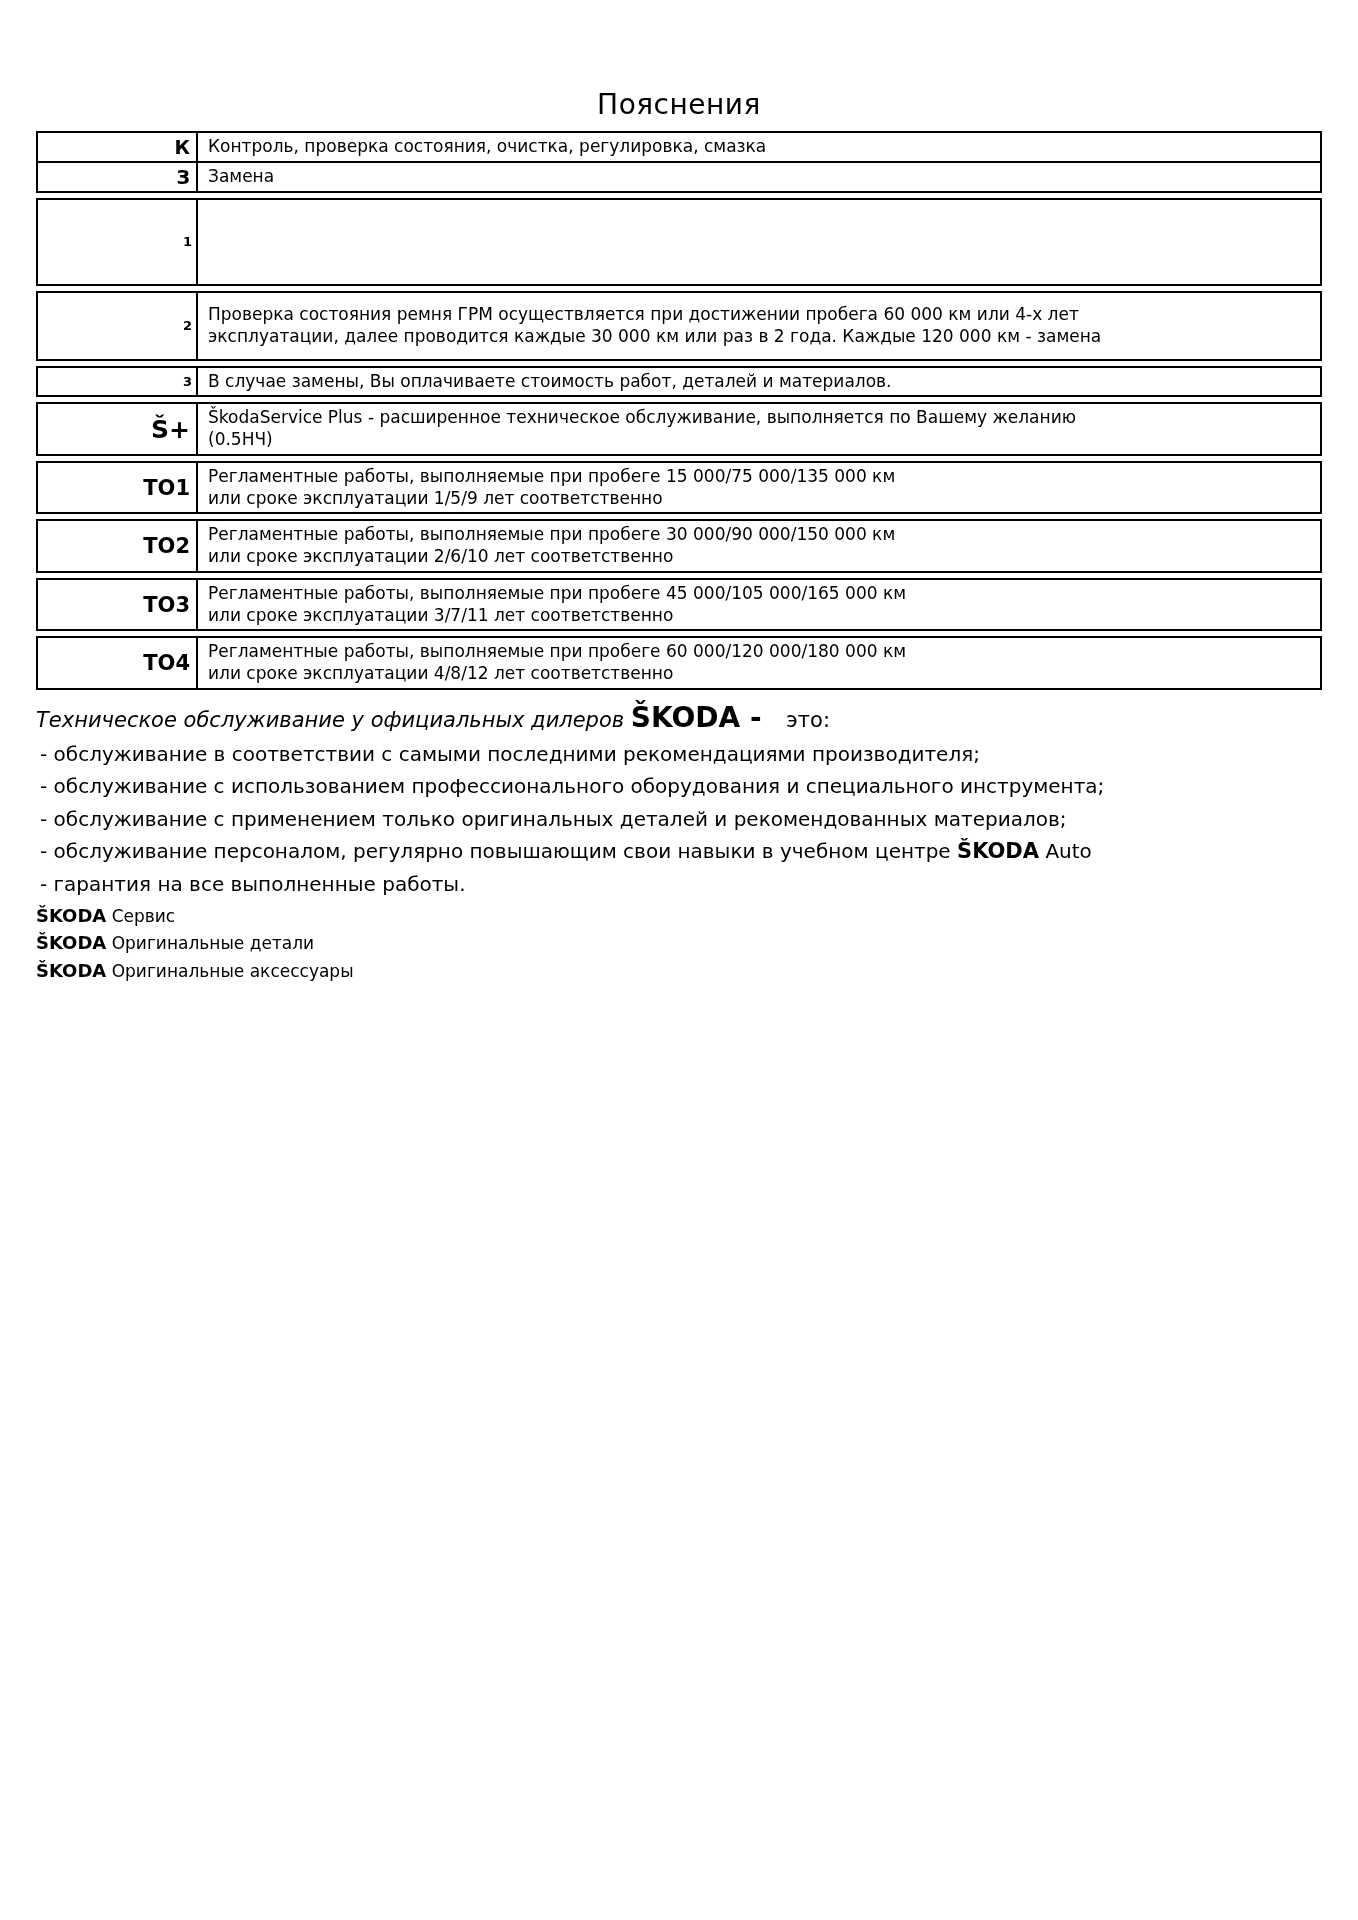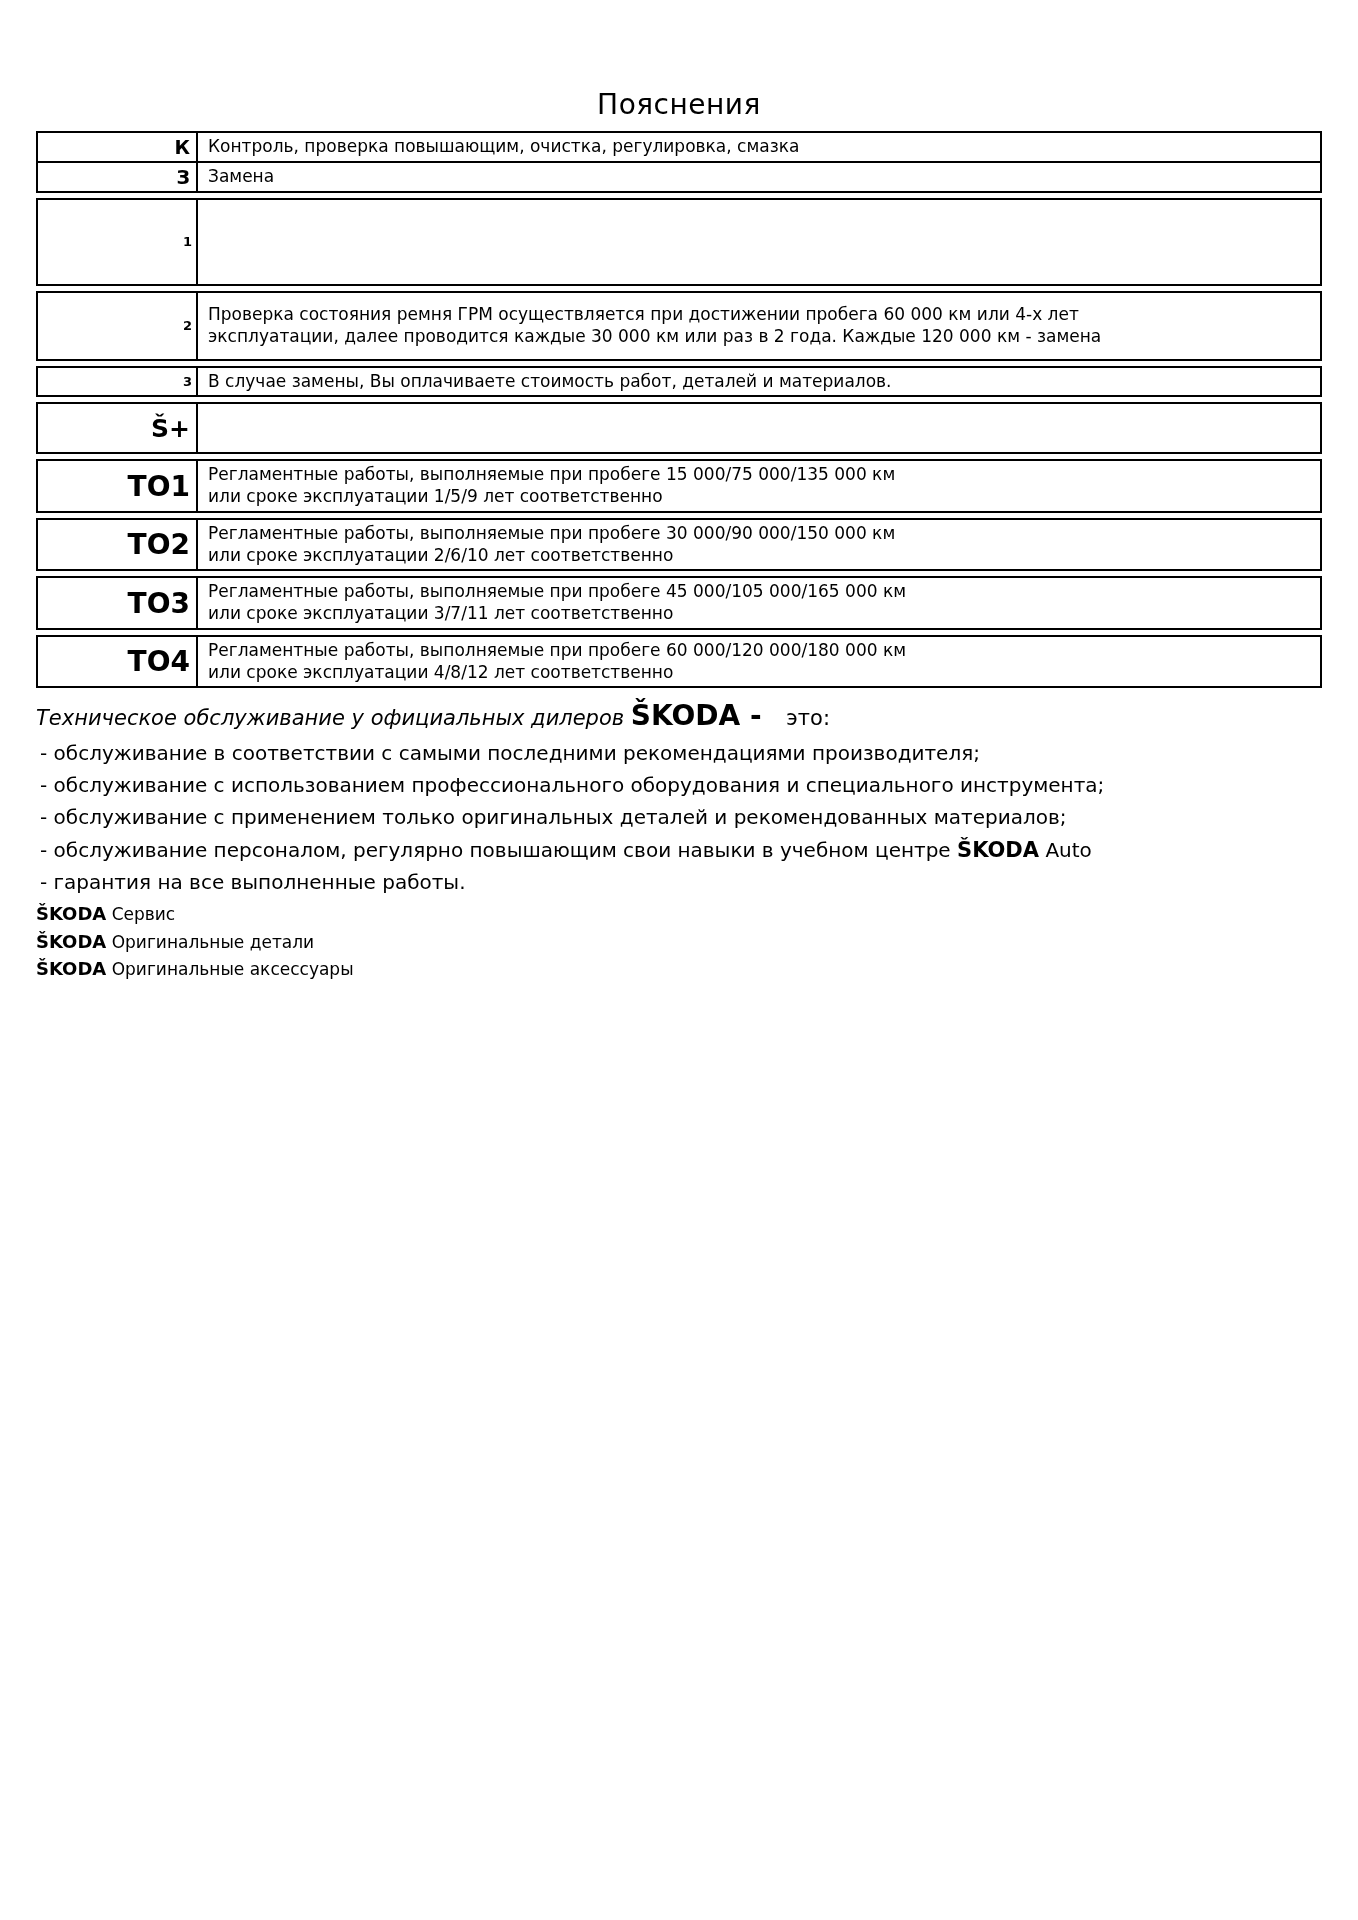--- a/index.html
+++ b/index.html
@@ -35,21 +35,21 @@
     display: flex;
     align-items: center;
     justify-content: flex-end;
     text-align: right;
     font-weight: 700;
     padding: 2px 6px 2px 4px;
   }
   .lbl-med   { font-size: 19px; }
   .lbl-num   { font-size: 13px; padding-right: 4px; }
   .lbl-splus { font-size: 25px; }
-  .lbl-to    { font-size: 28px; padding-left: 48px; }
+  .lbl-to    { font-size: 21px; padding-left: 48px; }
   .txt {
     flex: 1 1 auto;
     display: flex;
     align-items: center;
     padding: 3px 10px;
   }
   .txt-inner {
     white-space: pre-line;
     font-size: 17px;
     line-height: 1.28;
@@ -84,21 +84,21 @@
 
 <div class="page">
 
   <h1 class="title">Пояснения</h1>
 
   <div class="xtable">
 
     <div class="trow r-k">
       <div class="lbl lbl-med">К</div>
       <div class="txt">
-          <span class="txt-inner">Контроль, проверка повышающим, очистка, регулировка, смазка</span>
+          <span class="txt-inner">Контроль, проверка состояния, очистка, регулировка, смазка</span>
         </div>
     </div>
 
     <div class="trow r-z joined">
       <div class="lbl lbl-med">З</div>
       <div class="txt">
           <span class="txt-inner">Замена</span>
         </div>
     </div>
 
@@ -116,20 +116,24 @@
 
     <div class="trow r-3">
       <div class="lbl lbl-num">3</div>
       <div class="txt">
           <span class="txt-inner">В случае замены, Вы оплачиваете стоимость работ, деталей и материалов.</span>
         </div>
     </div>
 
     <div class="trow r-splus">
       <div class="lbl lbl-splus">Š+</div>
+      <div class="txt">
+          <span class="txt-inner">ŠkodaService Plus - расширенное техническое обслуживание, выполняется по Вашему желанию
+(0.5НЧ)</span>
+        </div>
     </div>
 
     <div class="trow r-to">
       <div class="lbl lbl-to">ТО1</div>
       <div class="txt">
           <span class="txt-inner">Регламентные работы, выполняемые при пробеге 15 000/75 000/135 000 км
 или сроке эксплуатации 1/5/9 лет соответственно</span>
         </div>
     </div>
 

